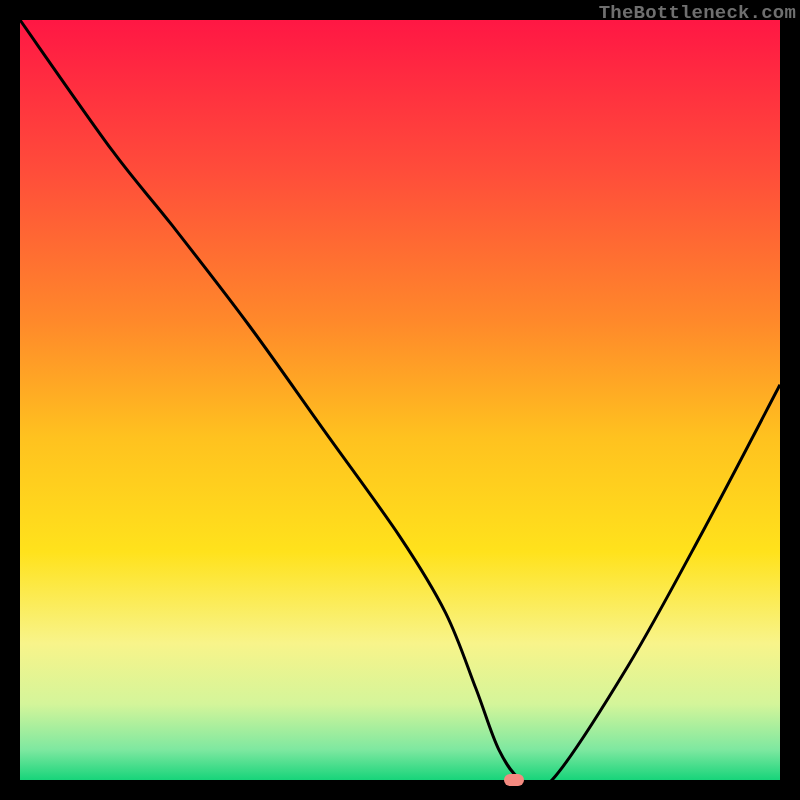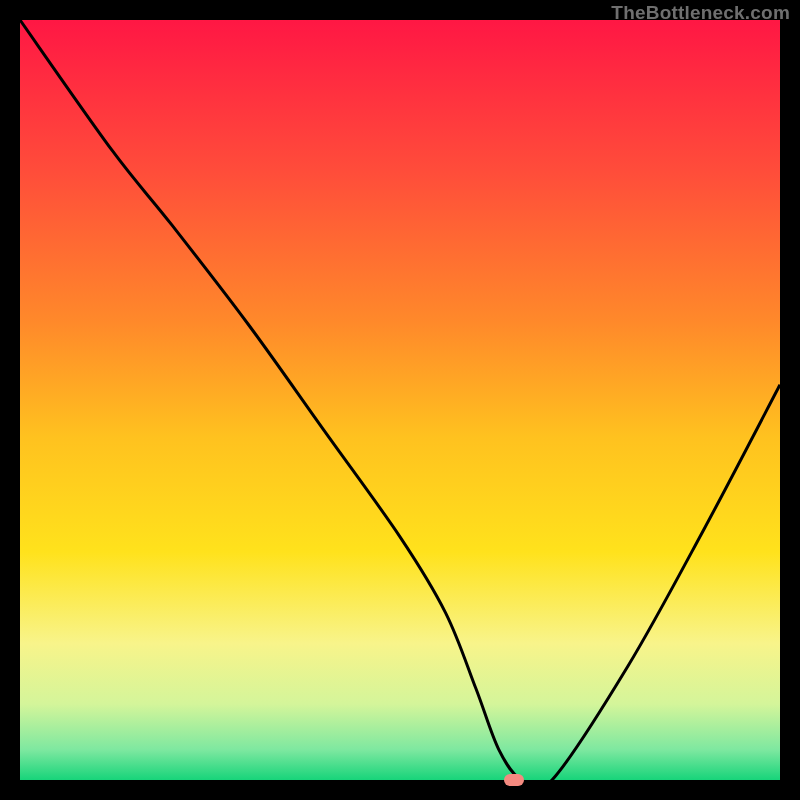--- a/index.html
+++ b/index.html
@@ -19,23 +19,23 @@
   }
   .gradient-bg {
     position: absolute;
     left: 0;
     top: 0;
     width: 100%;
     height: 100%;
   }
   .watermark {
     position: absolute;
-    right: 10px;
+    right: 4px;
     top: 2px;
-    font-family: Liberation Sans, sans-serif;
+    font-family: Liberation Mono, monospace;
     font-size: 19px;
     font-weight: 600;
     color: #6f6f6f;
     letter-spacing: 0.2px;
   }
   .curve-svg {
     position: absolute;
     left: 0;
     top: 0;
     width: 100%;

